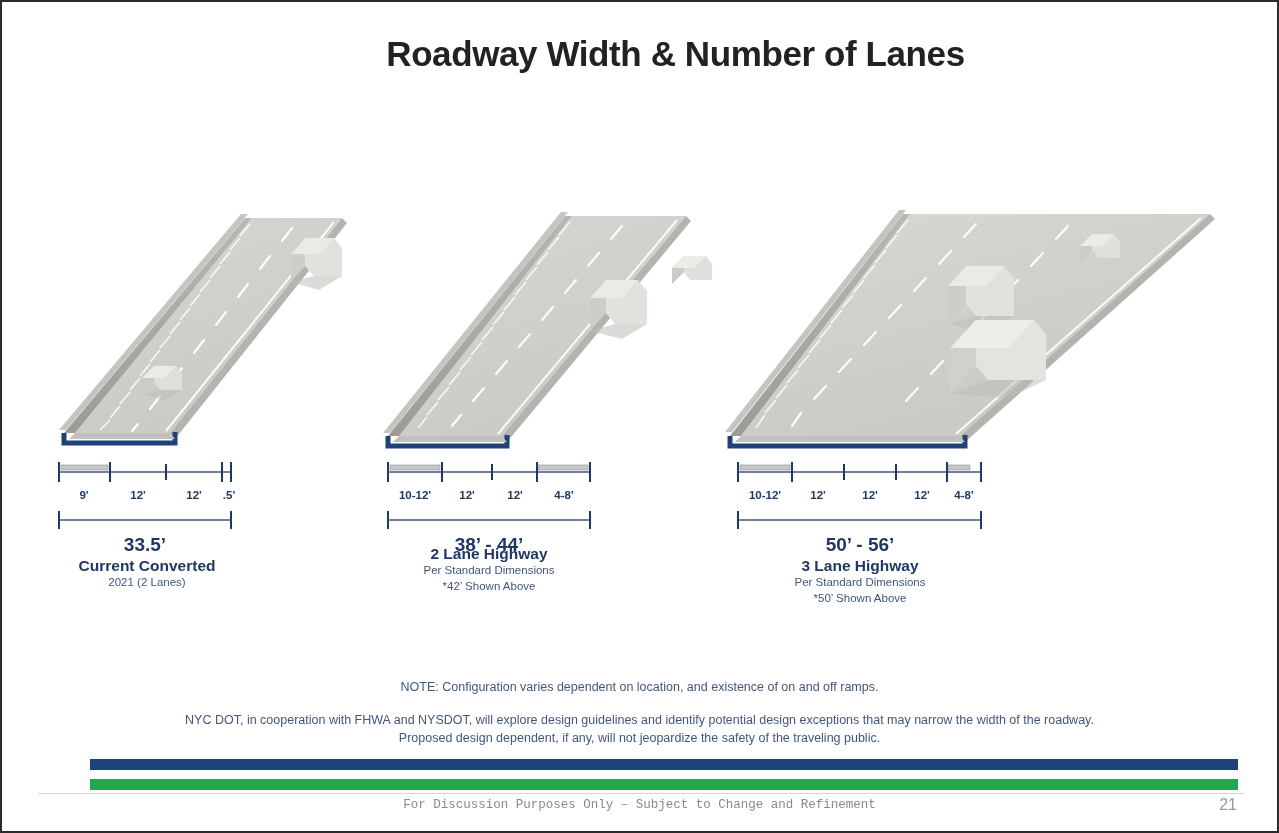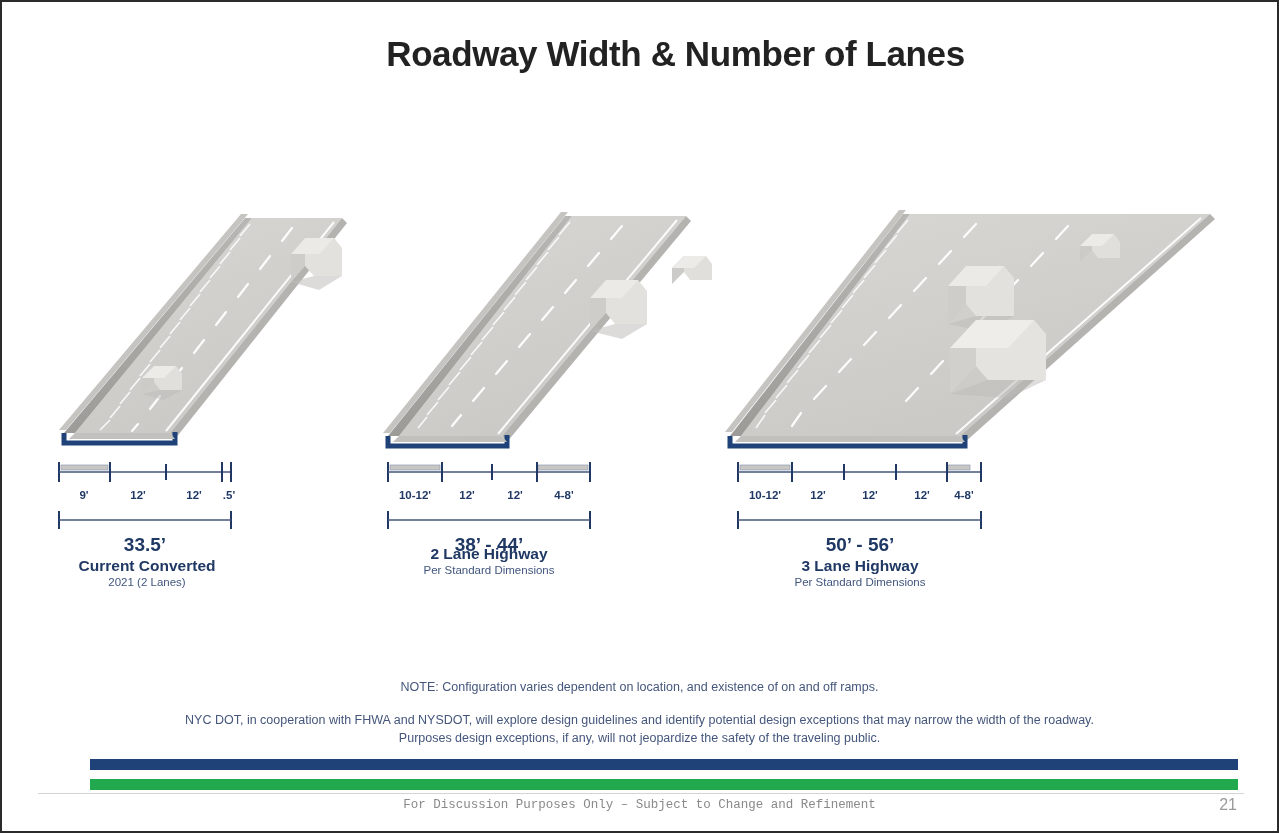--- a/index.html
+++ b/index.html
@@ -356,20 +356,21 @@
             <line x1="216" y1="55" x2="216" y2="73" stroke="#1f3864" stroke-width="2"></line>
             <line x1="14" y1="64" x2="216" y2="64" stroke="#44567c" stroke-width="1.4"></line>
           </g>
           <text class="total-label" x="115" y="95" text-anchor="middle">38’ - 44’</text>
         </svg>
       </div>
 
       <div class="caption-wrap" style="top:346px; left:-55px; width:340px;">
         <div class="caption-main">2 Lane Highway</div>
         <div class="caption-sub">Per Standard Dimensions</div>
+        <div class="caption-sub">*42’ Shown Above</div>
       </div>
     </div>
 
     <div class="diagram d2">
       <div class="render">
         <svg width="530" height="255" viewBox="0 0 530 255">
           <defs>
             <linearGradient id="deckC" x1="0" y1="0" x2="0.5" y2="1">
               <stop offset="0%" stop-color="#d9d7d4"></stop>
               <stop offset="100%" stop-color="#cbc9c6"></stop>
@@ -468,31 +469,32 @@
             <line x1="263" y1="55" x2="263" y2="73" stroke="#1f3864" stroke-width="2"></line>
             <line x1="20" y1="64" x2="263" y2="64" stroke="#44567c" stroke-width="1.4"></line>
           </g>
           <text class="total-label" x="142" y="95" text-anchor="middle">50’ - 56’</text>
         </svg>
       </div>
 
       <div class="caption-wrap" style="top:358px; left:-123px; width:530px;">
         <div class="caption-main">3 Lane Highway</div>
         <div class="caption-sub">Per Standard Dimensions</div>
+        <div class="caption-sub">*50’ Shown Above</div>
       </div>
     </div>
 
   </div>
 
   <div class="note-1">
     <div class="note-line">NOTE: Configuration varies dependent on location, and existence of on and off ramps.</div>
   </div>
   <div class="note-2">
     <div class="note-line">NYC DOT, in cooperation with FHWA and NYSDOT, will explore design guidelines and identify potential design exceptions that may narrow the width of the roadway.</div>
-    <div class="note-line">Purposes design exceptions, if any, will not jeopardize the safety of the traveling public.</div>
+    <div class="note-line">Proposed design dependent, if any, will not jeopardize the safety of the traveling public.</div>
   </div>
 
 
   <div class="footer-bars">
     <div class="bar-navy"></div>
     <div class="bar-green"></div>
   </div>
 
   <div class="footer-rule"></div>
   <div class="footer-text">For Discussion Purposes Only – Subject to Change and Refinement</div>

